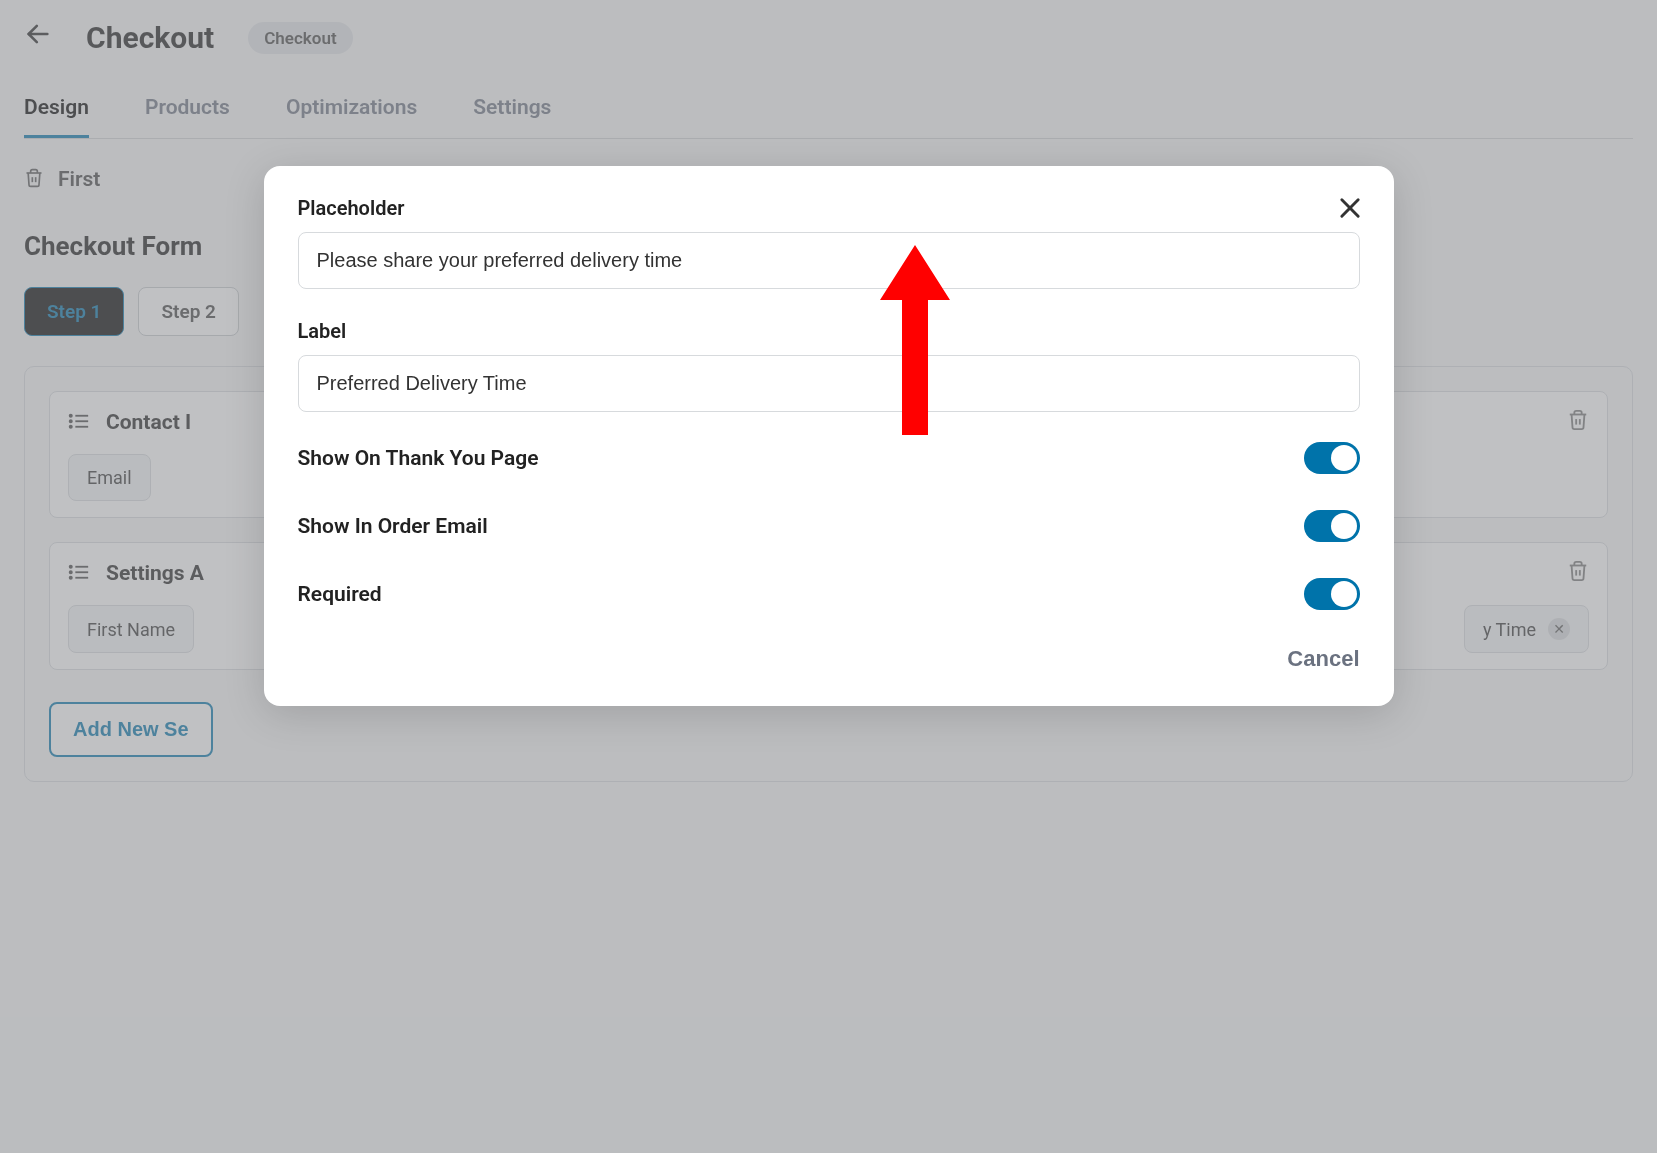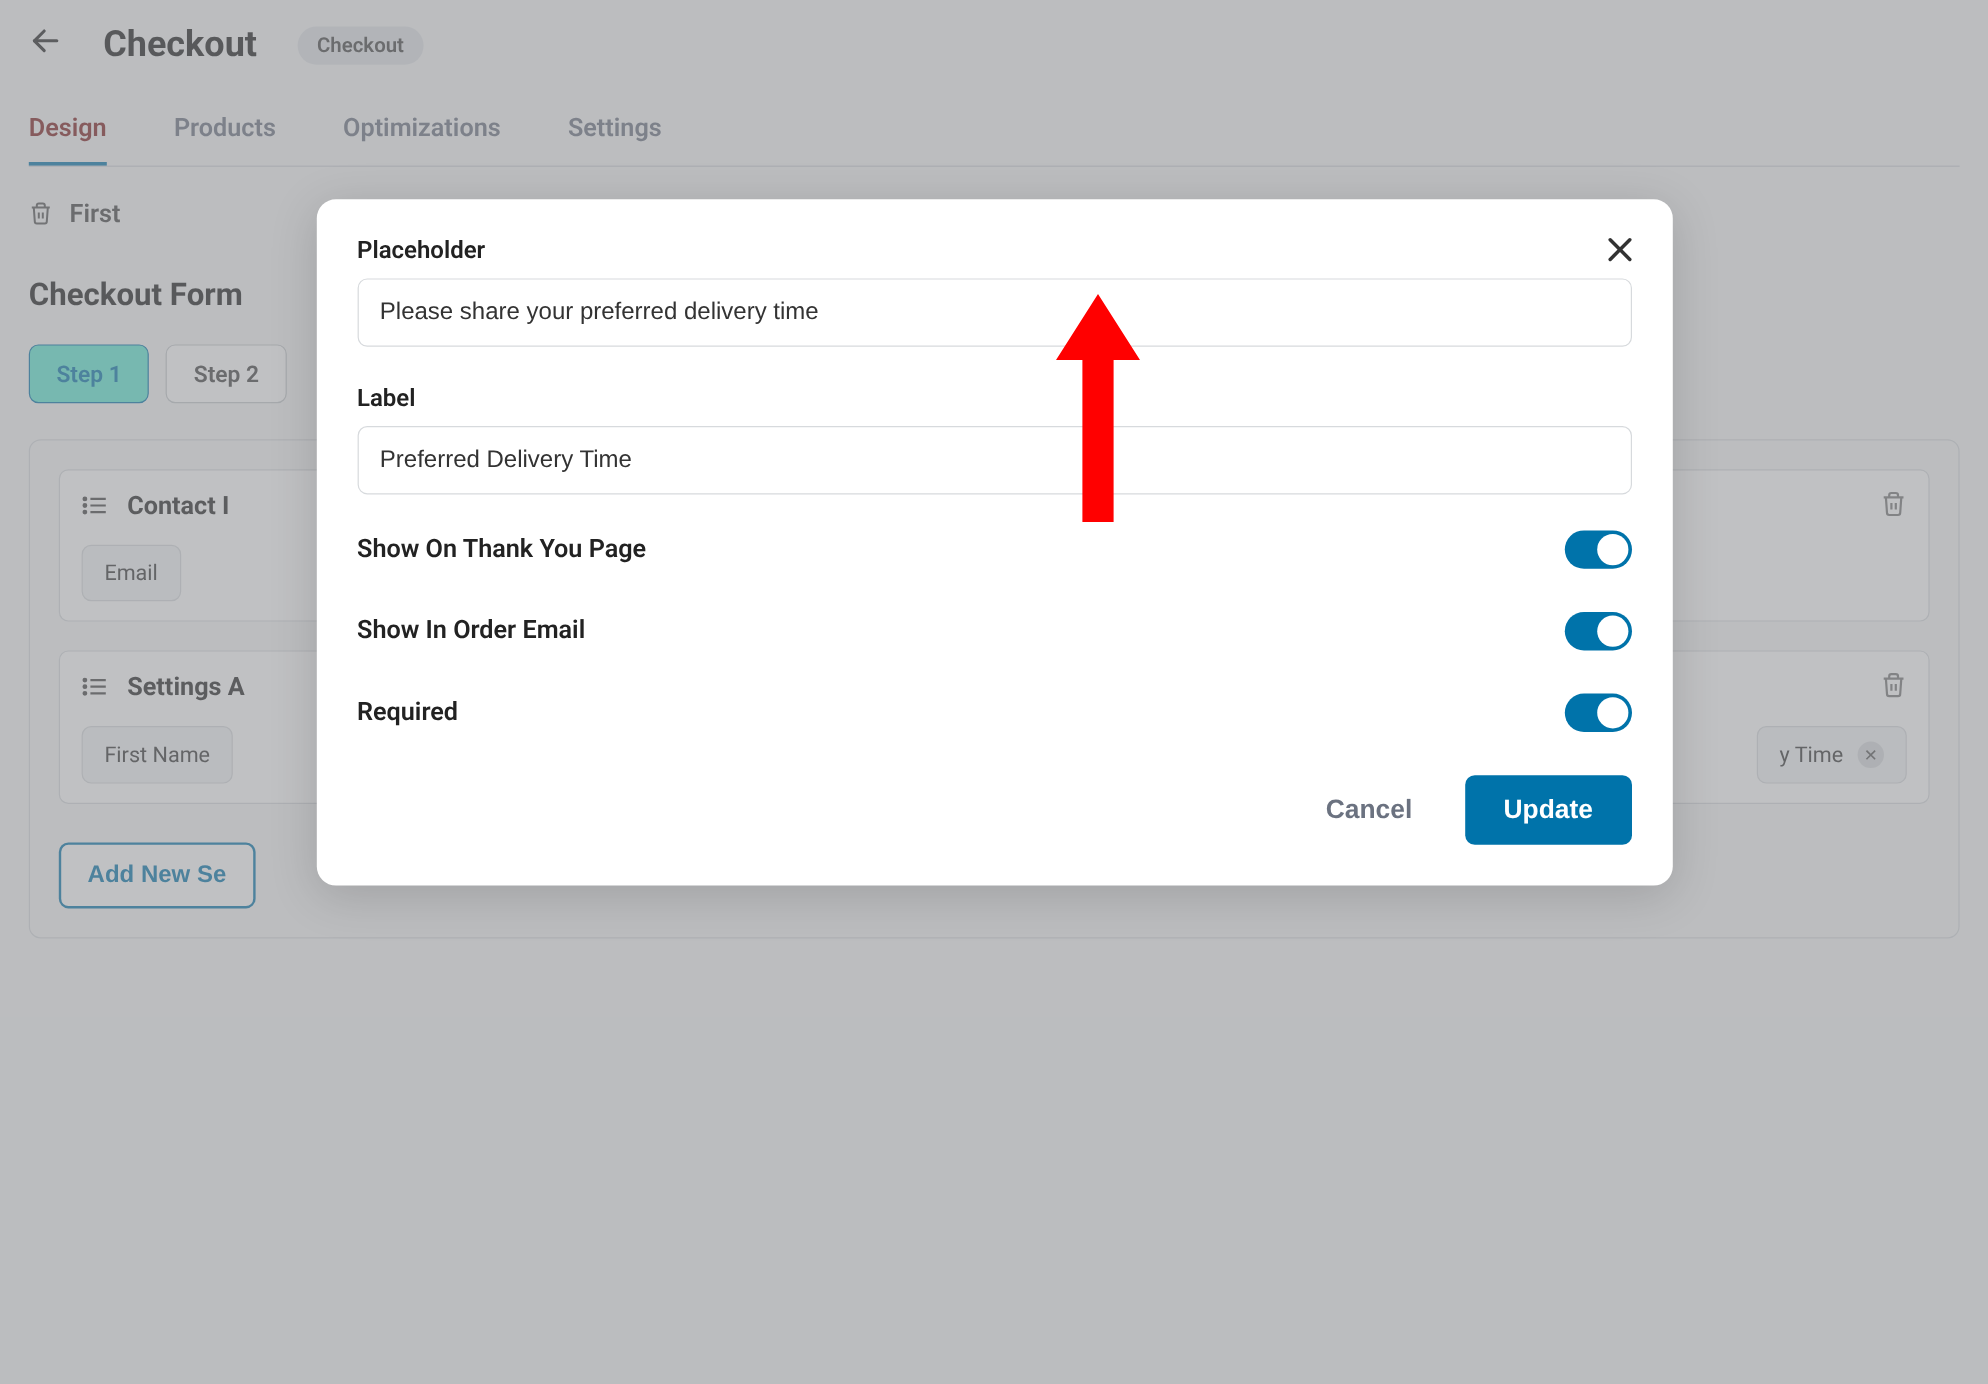--- a/index.html
+++ b/index.html
@@ -52,21 +52,21 @@
     }
     .bg-tab {
       padding: 0 0 16px 0;
       font-size: 21px;
       font-weight: 600;
       color: #6b7280;
       cursor: pointer;
       border-bottom: 3px solid transparent;
     }
     .bg-tab.active {
-      color: #7f1d1d;
+      color: #000000;
       border-bottom-color: #0073aa;
     }
     .delete-row {
       display: flex;
       align-items: center;
       gap: 14px;
       margin-bottom: 40px;
     }
     .trash-icon-sm {
       width: 20px;
@@ -93,21 +93,21 @@
       border-radius: 8px;
       border: 1px solid #c5c9cc;
       font-size: 19px;
       font-weight: 600;
       color: #444;
       background: #fff;
     }
     .step-tab.active {
       border-color: #0073aa;
       color: #0073aa;
-      background: #5eead4;
+      background: #000000;
     }
     .form-sections {
       border: 1px solid #d7dadd;
       border-radius: 10px;
       padding: 24px;
     }
     .form-section {
       border: 1px solid #d7dadd;
       border-radius: 8px;
       padding: 16px 18px;
@@ -461,20 +461,19 @@
       <div class="toggle"></div>
     </div>
 
     <div class="toggle-row">
       <span class="toggle-label">Required</span>
       <div class="toggle"></div>
     </div>
 
     <div class="modal-footer">
       <button class="cancel-btn">Cancel</button>
-      <button class="update-btn">Update</button>
     </div>
   </div>
 </div>
 
 <svg class="red-arrow" viewBox="0 0 70 190">
   <polygon points="35,0 70,55 48,55 48,190 22,190 22,55 0,55" fill="#ff0000"></polygon>
 </svg>
 
 </body></html>

